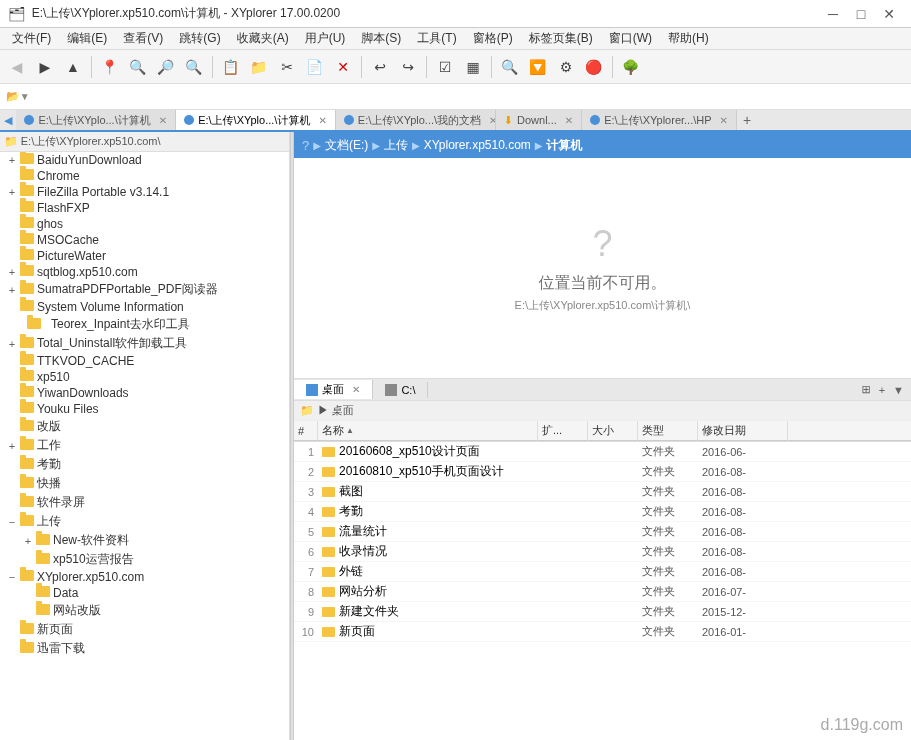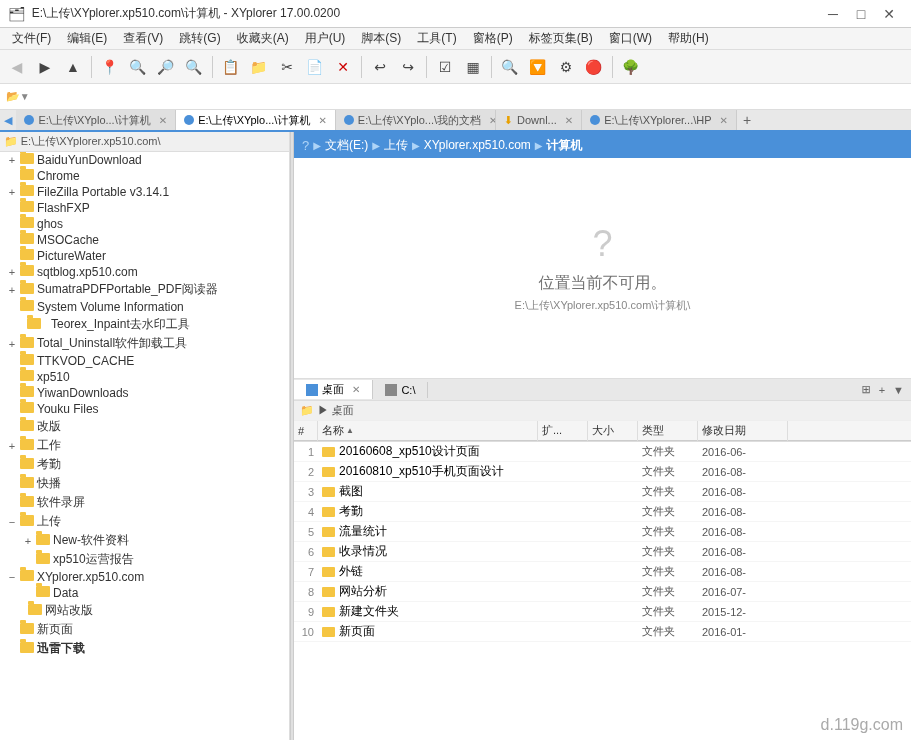--- a/index.html
+++ b/index.html
@@ -332,34 +332,34 @@
         <div class="tree-item" style="padding-left: 4px;">
           <span class="tree-expand" style="cursor: pointer; font-size: 11px; color: rgb(102, 102, 102);">−</span>
           <span><span class="folder-icon"></span></span>
           <span class="tree-label" style="margin-left: 3px;">XYplorer.xp510.com</span>
         </div>
         <div class="tree-item" style="padding-left: 20px;">
           <span class="tree-expand" style="cursor: pointer; font-size: 11px; color: rgb(102, 102, 102);"> </span>
           <span><span class="folder-icon"></span></span>
           <span class="tree-label" style="margin-left: 3px;">Data</span>
         </div>
-        <div class="tree-item" style="padding-left: 12px;">
+        <div class="tree-item" style="padding-left: 20px;">
           <span class="tree-expand" style="cursor: pointer; font-size: 11px; color: rgb(102, 102, 102);"> </span>
           <span><span class="folder-icon"></span></span>
           <span class="tree-label" style="margin-left: 3px;">网站改版</span>
         </div>
         <div class="tree-item" style="padding-left: 4px;">
           <span class="tree-expand" style="cursor: pointer; font-size: 11px; color: rgb(102, 102, 102);"> </span>
           <span><span class="folder-icon"></span></span>
           <span class="tree-label" style="margin-left: 3px;">新页面</span>
         </div>
         <div class="tree-item" style="padding-left: 4px;">
           <span class="tree-expand" style="cursor: pointer; font-size: 11px; color: rgb(102, 102, 102);"> </span>
           <span><span class="folder-icon"></span></span>
-          <span class="tree-label" style="margin-left: 3px; font-weight: bold;">迅雷下载</span>
+          <span class="tree-label" style="margin-left: 3px;">迅雷下载</span>
         </div>
       </div>
   </div>
 
   <div id="splitter"></div>
 
   <div id="right-panel">
 
     <div id="breadcrumb-bar">
       <span style="font-size:13px; color:#aed4f7;">?</span>

